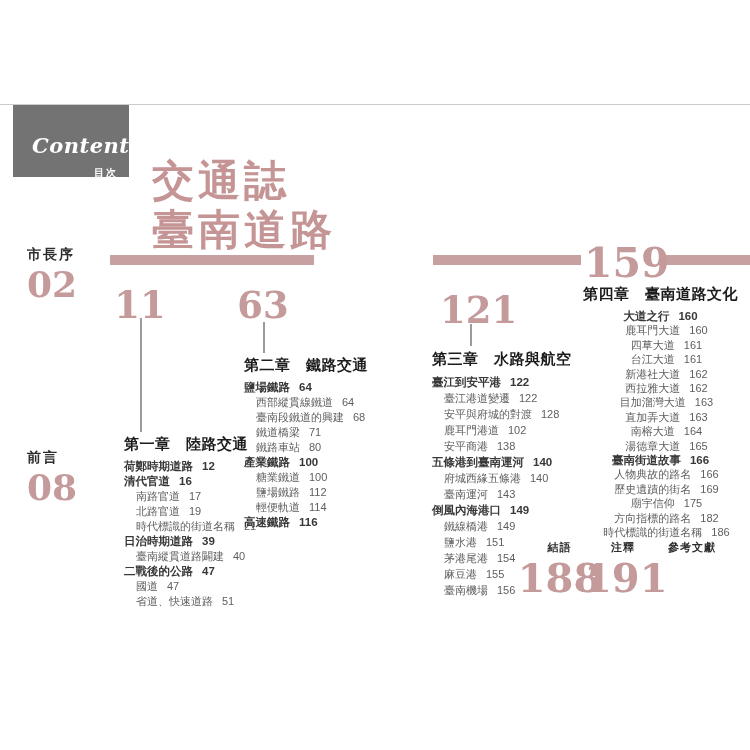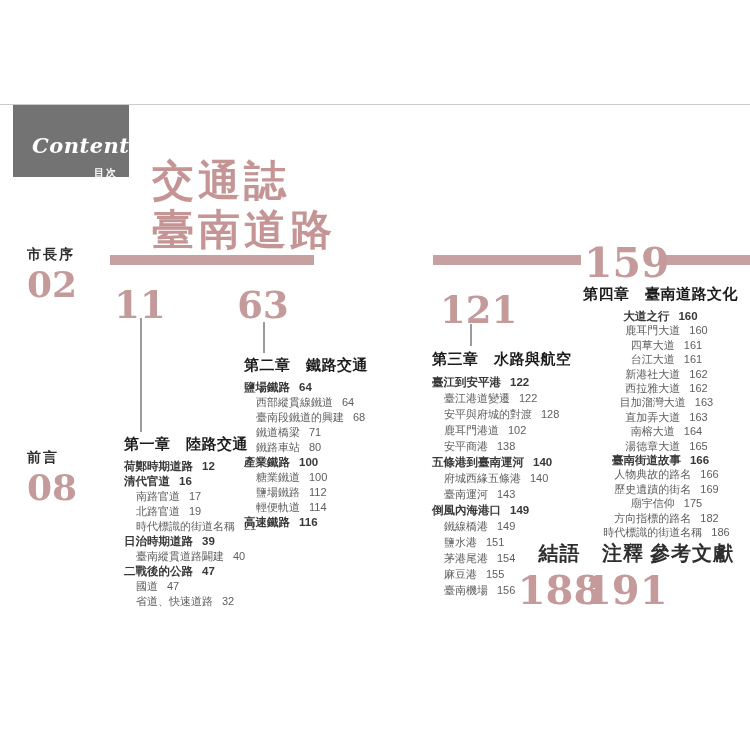--- a/index.html
+++ b/index.html
@@ -59,21 +59,21 @@
   #chap3 .toc-line { line-height:16px; }
   #chap4 .toc-line { line-height:14.4px; }
   .toc-line.lv1 { font-weight:bold; color:#383838; font-size:11.5px; }
   .toc-line.lv2 { padding-left:12px; }
   .pg { margin-left:9px; }
 
   .bm { position:absolute; top:540px; text-align:center; }
   #bm0 { left:512px; width:95px; }
   #bm1 { left:584px; width:78px; }
   #bm2 { left:650px; width:84px; }
-  .bm-label { font-size:20px; font-weight:bold; color:#2e2e2e; letter-spacing:1px; }
+  .bm-label { font-size:11px; font-weight:bold; color:#2e2e2e; letter-spacing:1px; }
   .bm-num {
     margin-top:3px; font-family:"DejaVu Serif","Liberation Serif",serif;
     font-weight:bold; font-size:40px; color:#c49a9b; line-height:1;
   }
 </style>
 </head>
 <body>
 
 <div class="page">
 
@@ -114,21 +114,21 @@
     <div class="chap-title">第一章　陸路交通</div>
     <div class="toc-line lv1"><span class="lbl">荷鄭時期道路</span><span class="pg">12</span></div>
     <div class="toc-line lv1"><span class="lbl">清代官道</span><span class="pg">16</span></div>
     <div class="toc-line lv2"><span class="lbl">南路官道</span><span class="pg">17</span></div>
     <div class="toc-line lv2"><span class="lbl">北路官道</span><span class="pg">19</span></div>
     <div class="toc-line lv2"><span class="lbl">時代標識的街道名稱</span><span class="pg">21</span></div>
     <div class="toc-line lv1"><span class="lbl">日治時期道路</span><span class="pg">39</span></div>
     <div class="toc-line lv2"><span class="lbl">臺南縱貫道路闢建</span><span class="pg">40</span></div>
     <div class="toc-line lv1"><span class="lbl">二戰後的公路</span><span class="pg">47</span></div>
     <div class="toc-line lv2"><span class="lbl">國道</span><span class="pg">47</span></div>
-    <div class="toc-line lv2"><span class="lbl">省道、快速道路</span><span class="pg">32</span></div>
+    <div class="toc-line lv2"><span class="lbl">省道、快速道路</span><span class="pg">51</span></div>
   </div>
 
   <div class="chap" id="chap2">
     <div class="chap-title">第二章　鐵路交通</div>
     <div class="toc-line lv1"><span class="lbl">鹽場鐵路</span><span class="pg">64</span></div>
     <div class="toc-line lv2"><span class="lbl">西部縱貫線鐵道</span><span class="pg">64</span></div>
     <div class="toc-line lv2"><span class="lbl">臺南段鐵道的興建</span><span class="pg">68</span></div>
     <div class="toc-line lv2"><span class="lbl">鐵道橋梁</span><span class="pg">71</span></div>
     <div class="toc-line lv2"><span class="lbl">鐵路車站</span><span class="pg">80</span></div>
     <div class="toc-line lv1"><span class="lbl">產業鐵路</span><span class="pg">100</span></div>

